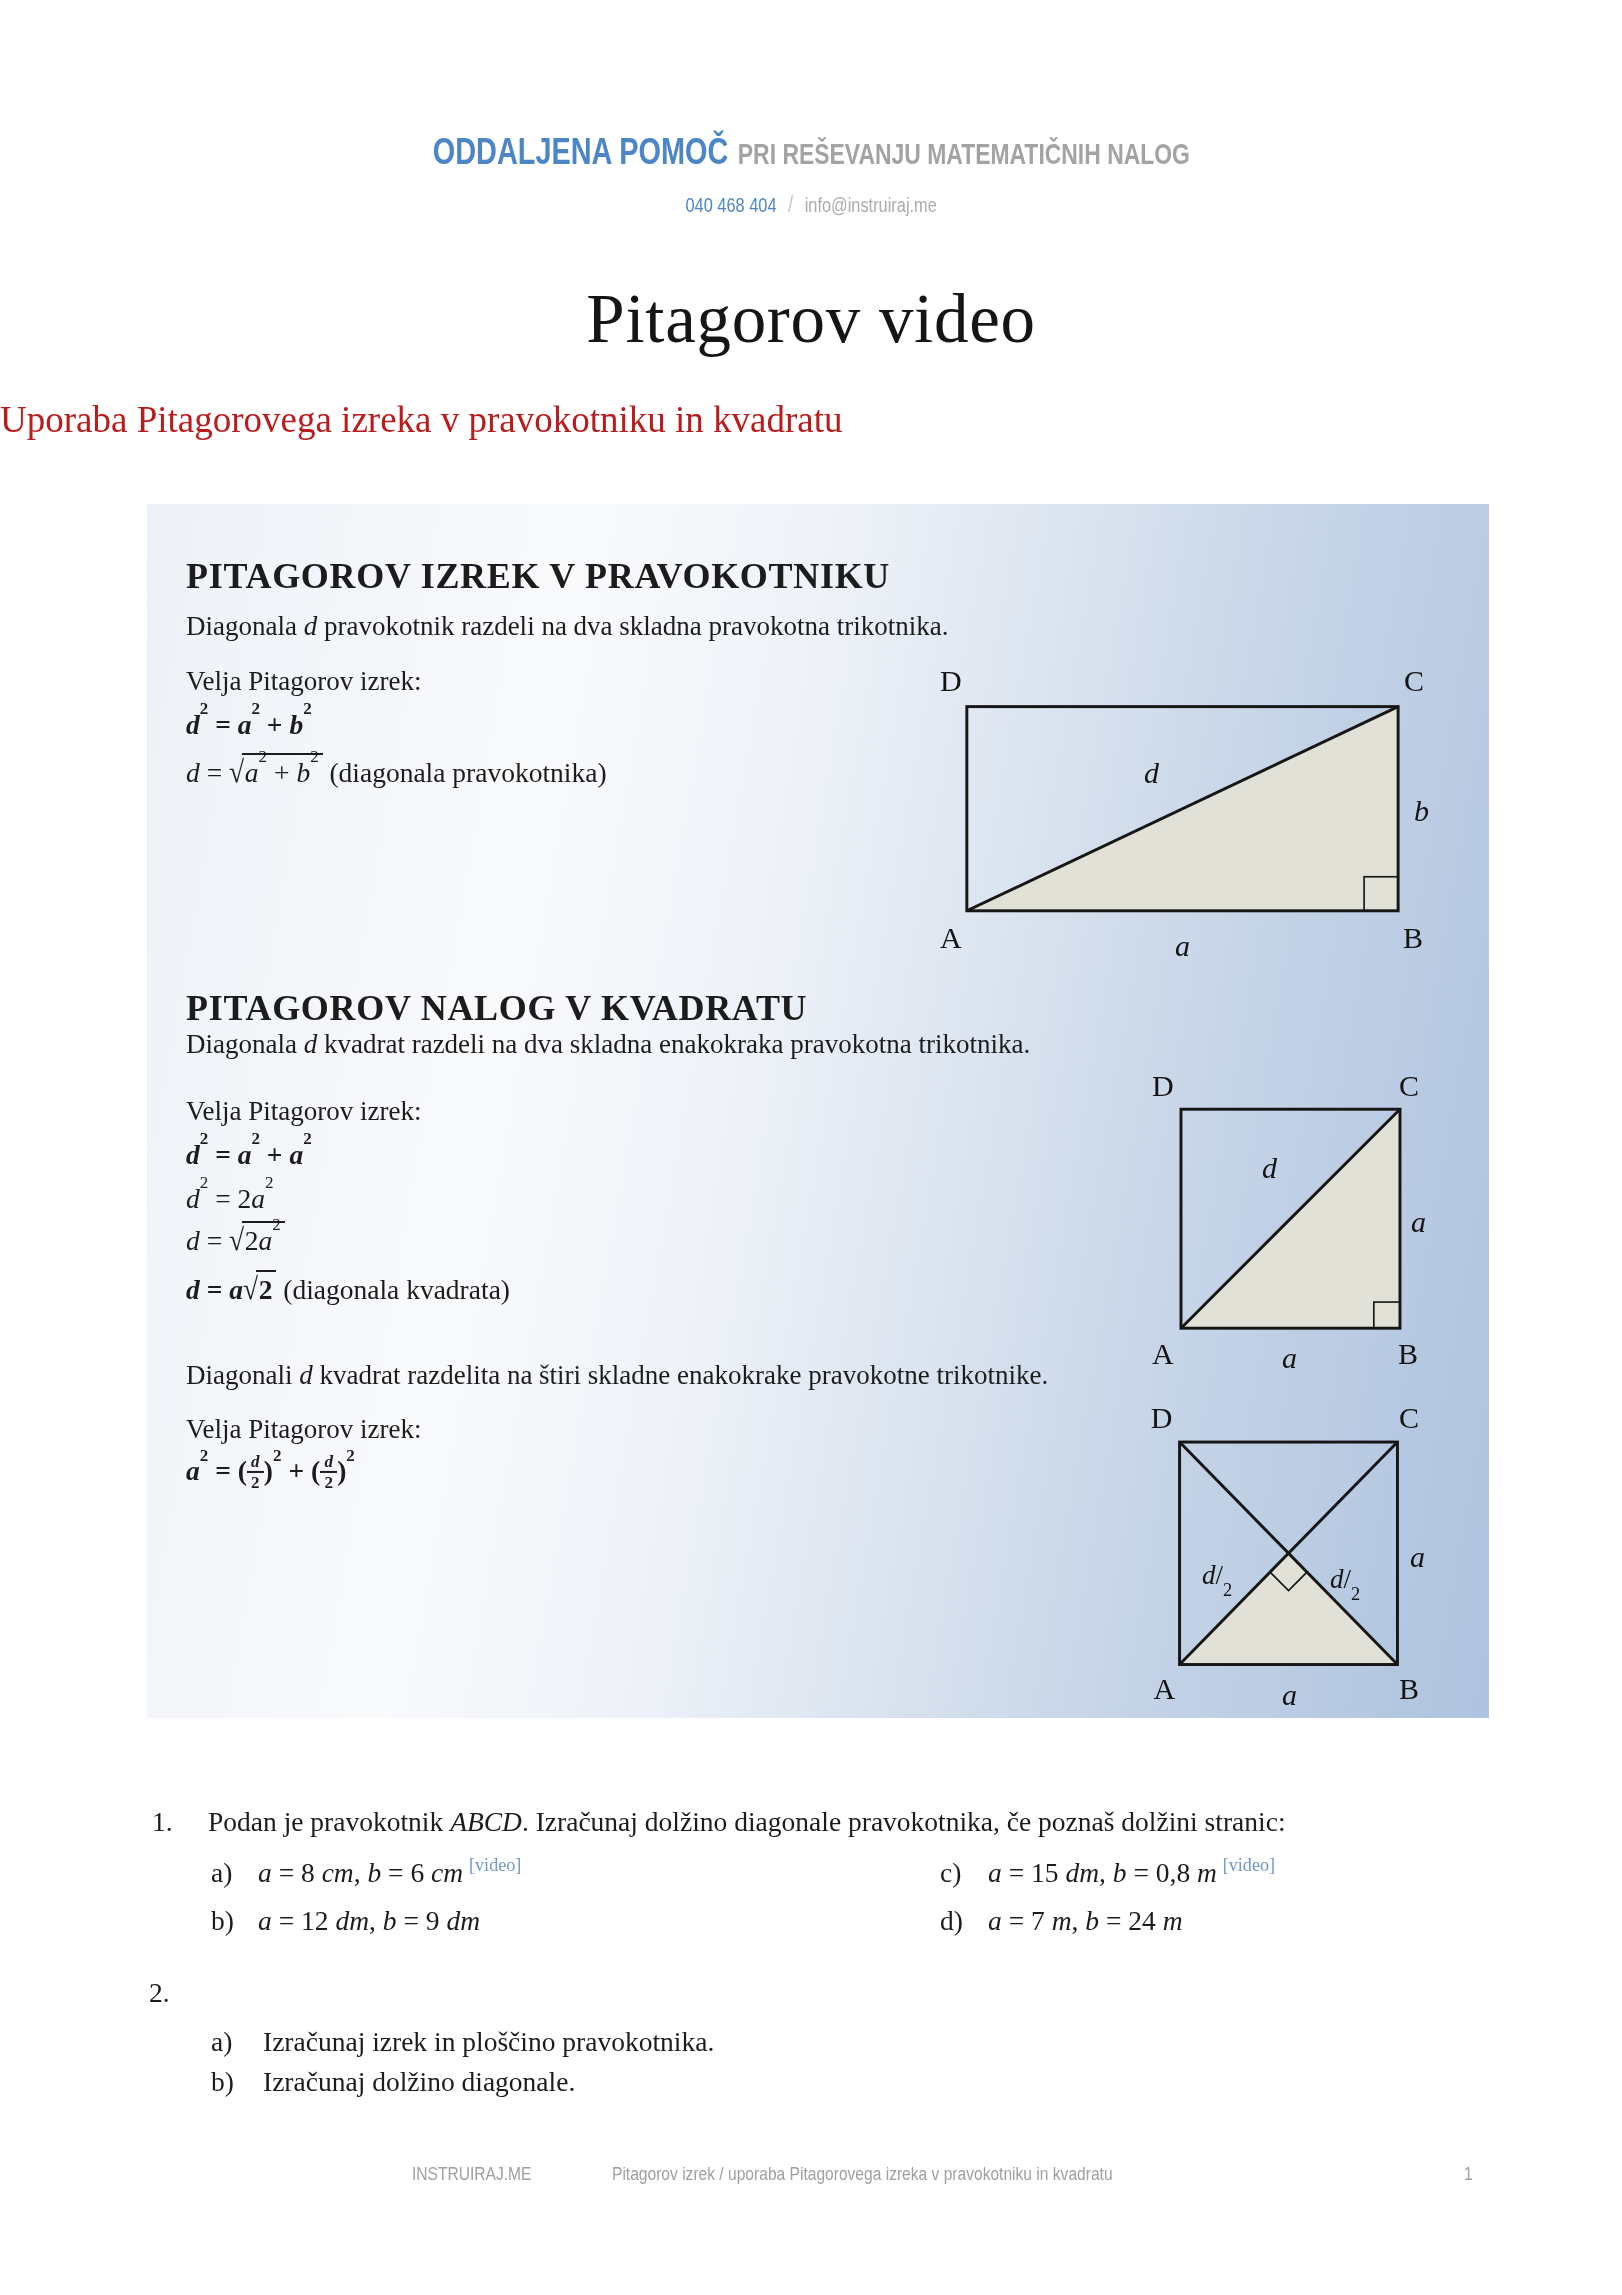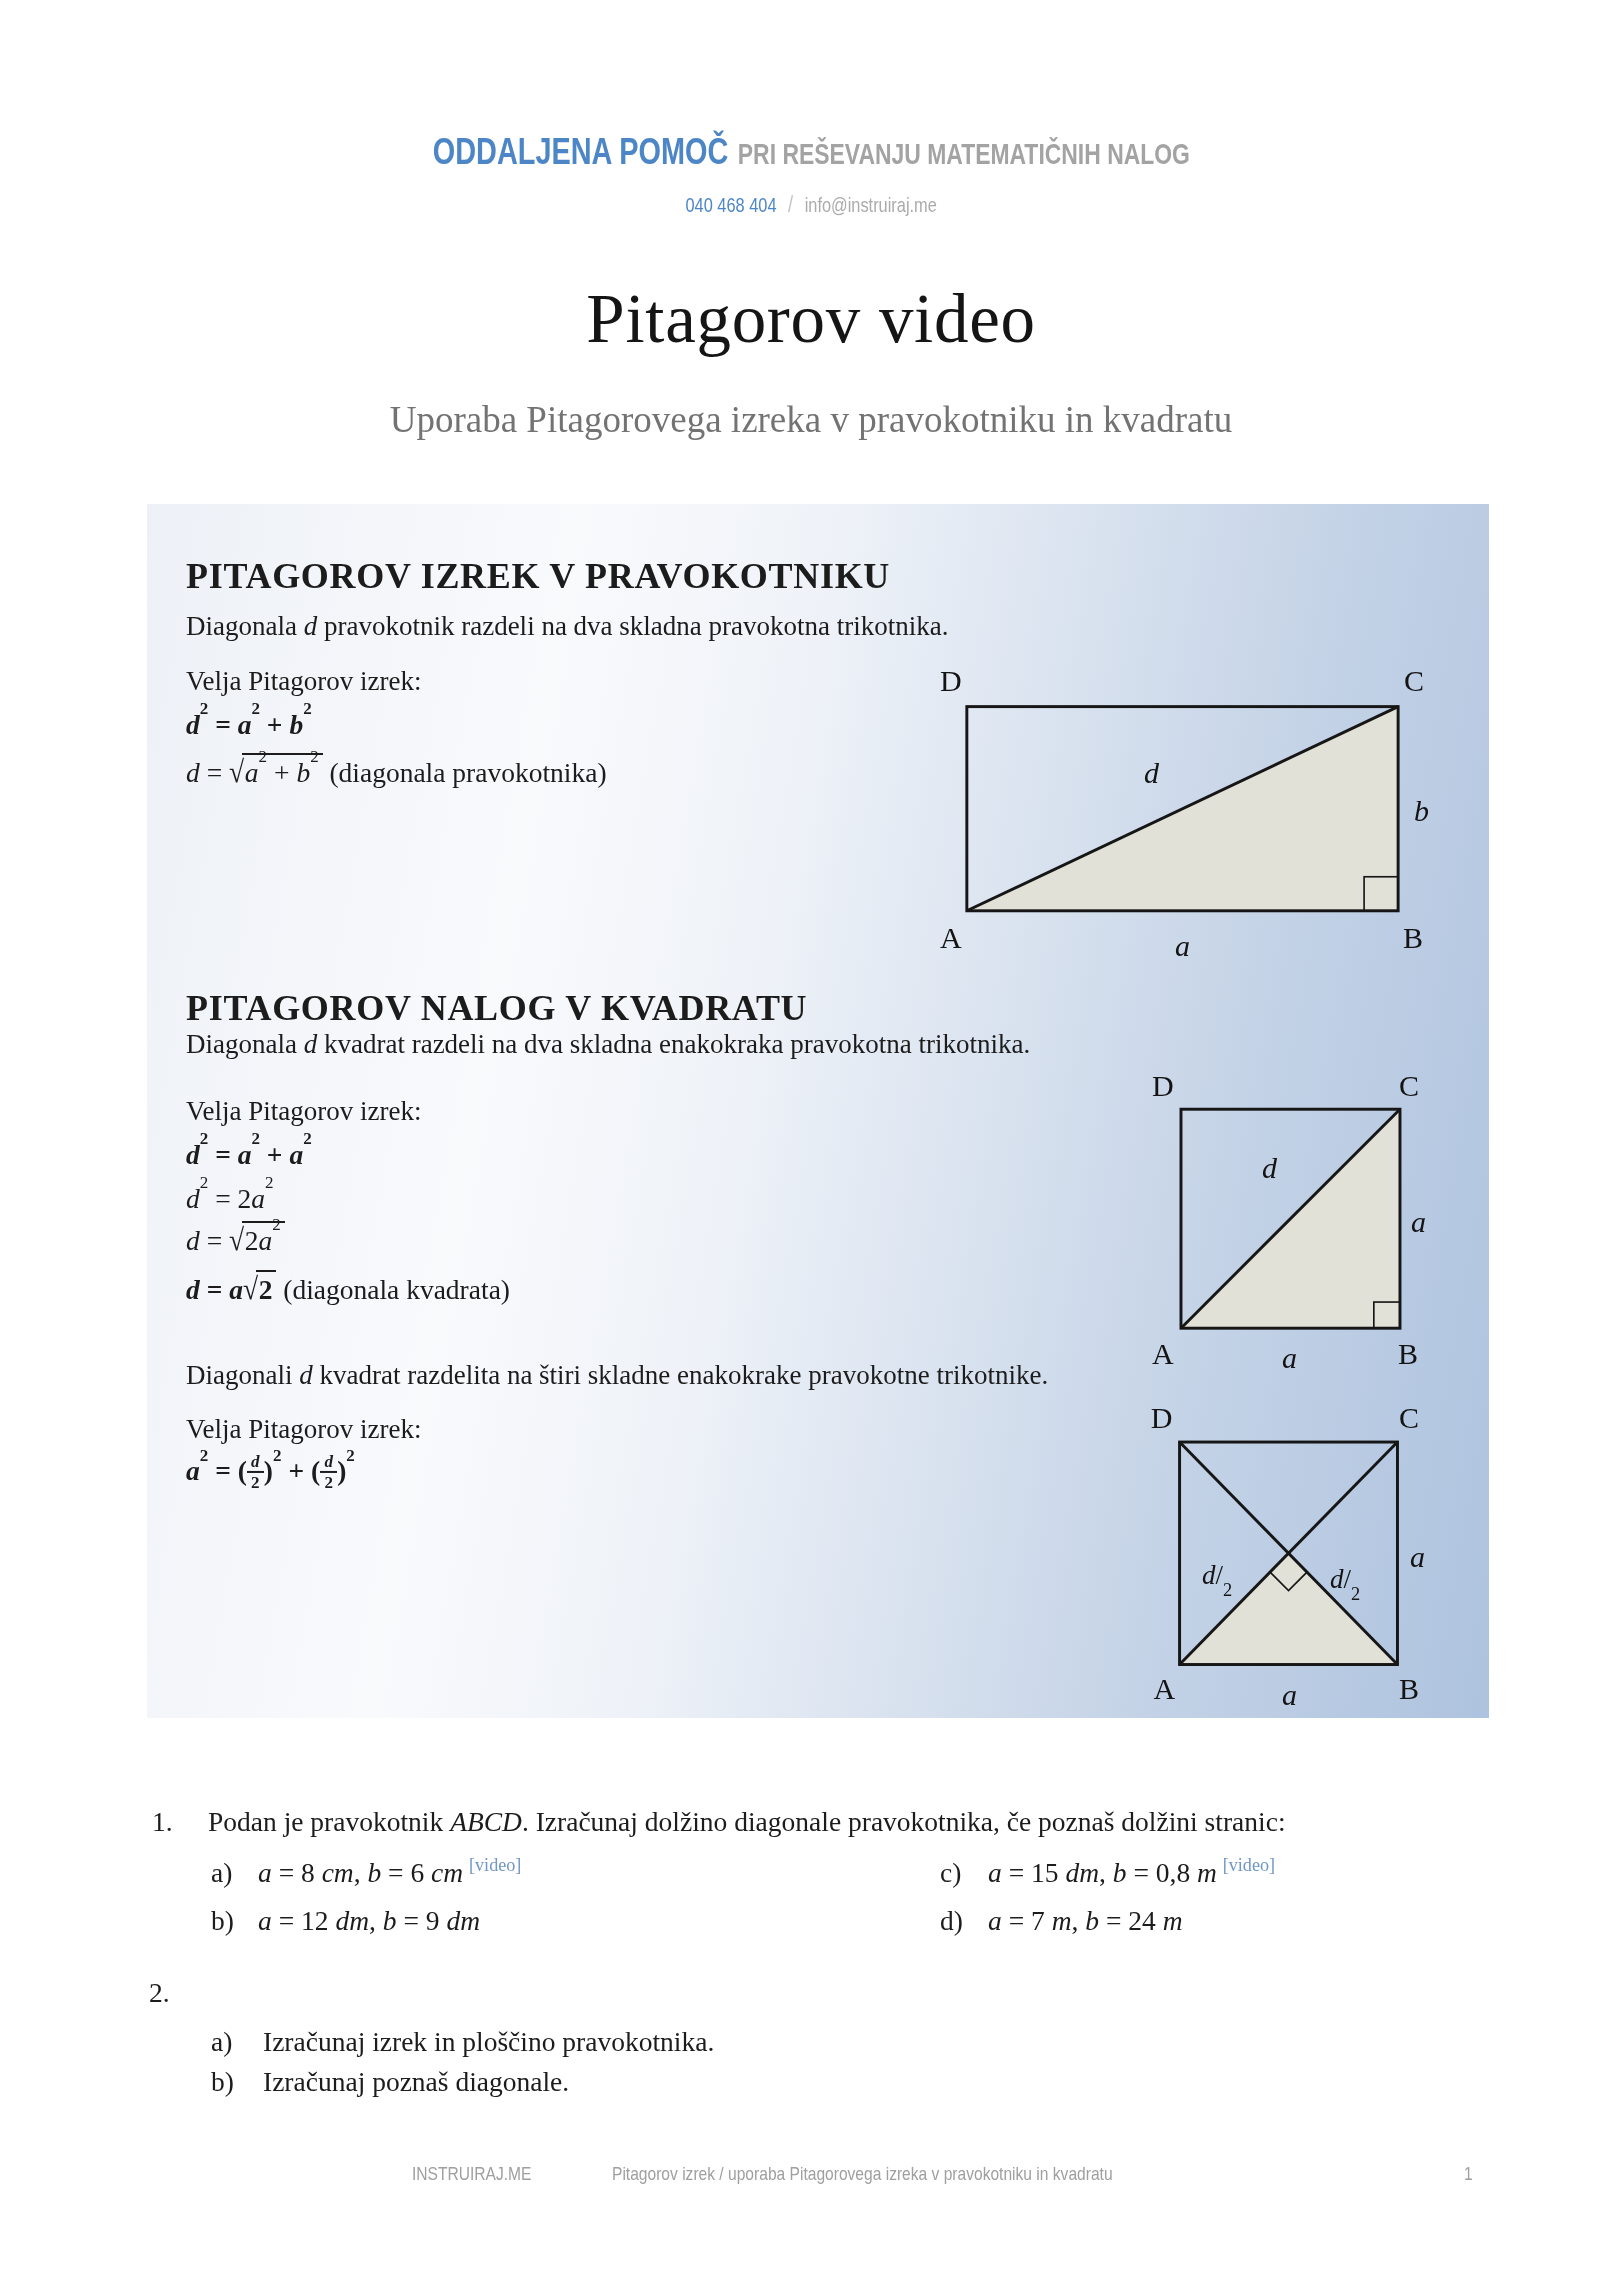--- a/index.html
+++ b/index.html
@@ -13,21 +13,21 @@
   .brand{font-size:37px;font-weight:700;color:var(--brand_blue);letter-spacing:0px;}
   .tagline{font-size:29.4px;font-weight:700;color:var(--muted_gray);margin-left:9.2px;}
   .hdr-line2{position:absolute;left:0;top:191px;width:100%;}
   .phone{font-size:21px;font-weight:500;color:var(--brand_blue);}
   .hsep{font-size:23.6px;font-weight:300;color:#c4c4c4;margin:0 11.8px;}
   .email{font-size:21px;font-weight:400;color:#ababab;}
 
   
   .title{position:absolute;left:0;top:280px;width:100%;text-align:center;
          font-size:69px;font-weight:400;letter-spacing:0.7px;color:#151515;margin:0;}
-  .subtitle{position:absolute;left:0;top:398px;width:100%;text-align:center;font-size:37px;color:#737373;}
+  .subtitle{position:absolute;left:0;top:398px;width:100%;text-align:left;font-size:37px;color:#b91c1c;}
 
   
   .bluebox{position:absolute;left:147px;top:504px;width:1342px;height:1214px;
            background:linear-gradient(100deg,#edf1f7 0%,#f9fafc 28%,#eef2f8 45%,#c3d2e6 78%,var(--box_blue) 100%);}
   .bh{position:absolute;left:39px;font-size:36px;font-weight:700;letter-spacing:0.7px;white-space:nowrap;}
   .bp{position:absolute;left:39px;font-size:27px;white-space:nowrap;}
   .bf{position:absolute;left:39px;font-size:27.5px;white-space:nowrap;}
   .bold{font-weight:700;}
   .note{font-weight:400;}
   .bf sup,.ex sup{font-size:.62em;line-height:0;position:relative;top:-.55em;}
@@ -181,21 +181,21 @@
 
   <div class="ex" style="left:211px;top:1905px">b)</div>
   <div class="ex" style="left:258px;top:1905px"><i>a</i> = 12 <i>dm</i>, <i>b</i> = 9 <i>dm</i></div>
   <div class="ex" style="left:940px;top:1905px">d)</div>
   <div class="ex" style="left:988px;top:1905px"><i>a</i> = 7 <i>m</i>, <i>b</i> = 24 <i>m</i></div>
 
   <div class="ex" style="left:149px;top:1977px">2.</div>
   <div class="ex" style="left:211px;top:2026px">a)</div>
   <div class="ex" style="left:263px;top:2026px">Izračunaj izrek in ploščino pravokotnika.</div>
   <div class="ex" style="left:211px;top:2066px">b)</div>
-  <div class="ex" style="left:263px;top:2066px">Izračunaj poznaš diagonale.</div>
+  <div class="ex" style="left:263px;top:2066px">Izračunaj dolžino diagonale.</div>
 
   <footer>
     <div class="foot" style="left:412px;top:2163px"><span class="condl">INSTRUIRAJ.ME</span></div>
     <div class="foot" style="left:612px;top:2163px"><span class="condl">Pitagorov izrek / uporaba Pitagorovega izreka v pravokotniku in kvadratu</span></div>
     <div class="foot" style="left:1464px;top:2163px"><span class="condl">1</span></div>
   </footer>
 
   <div class="sidenote">
     
   </div>

